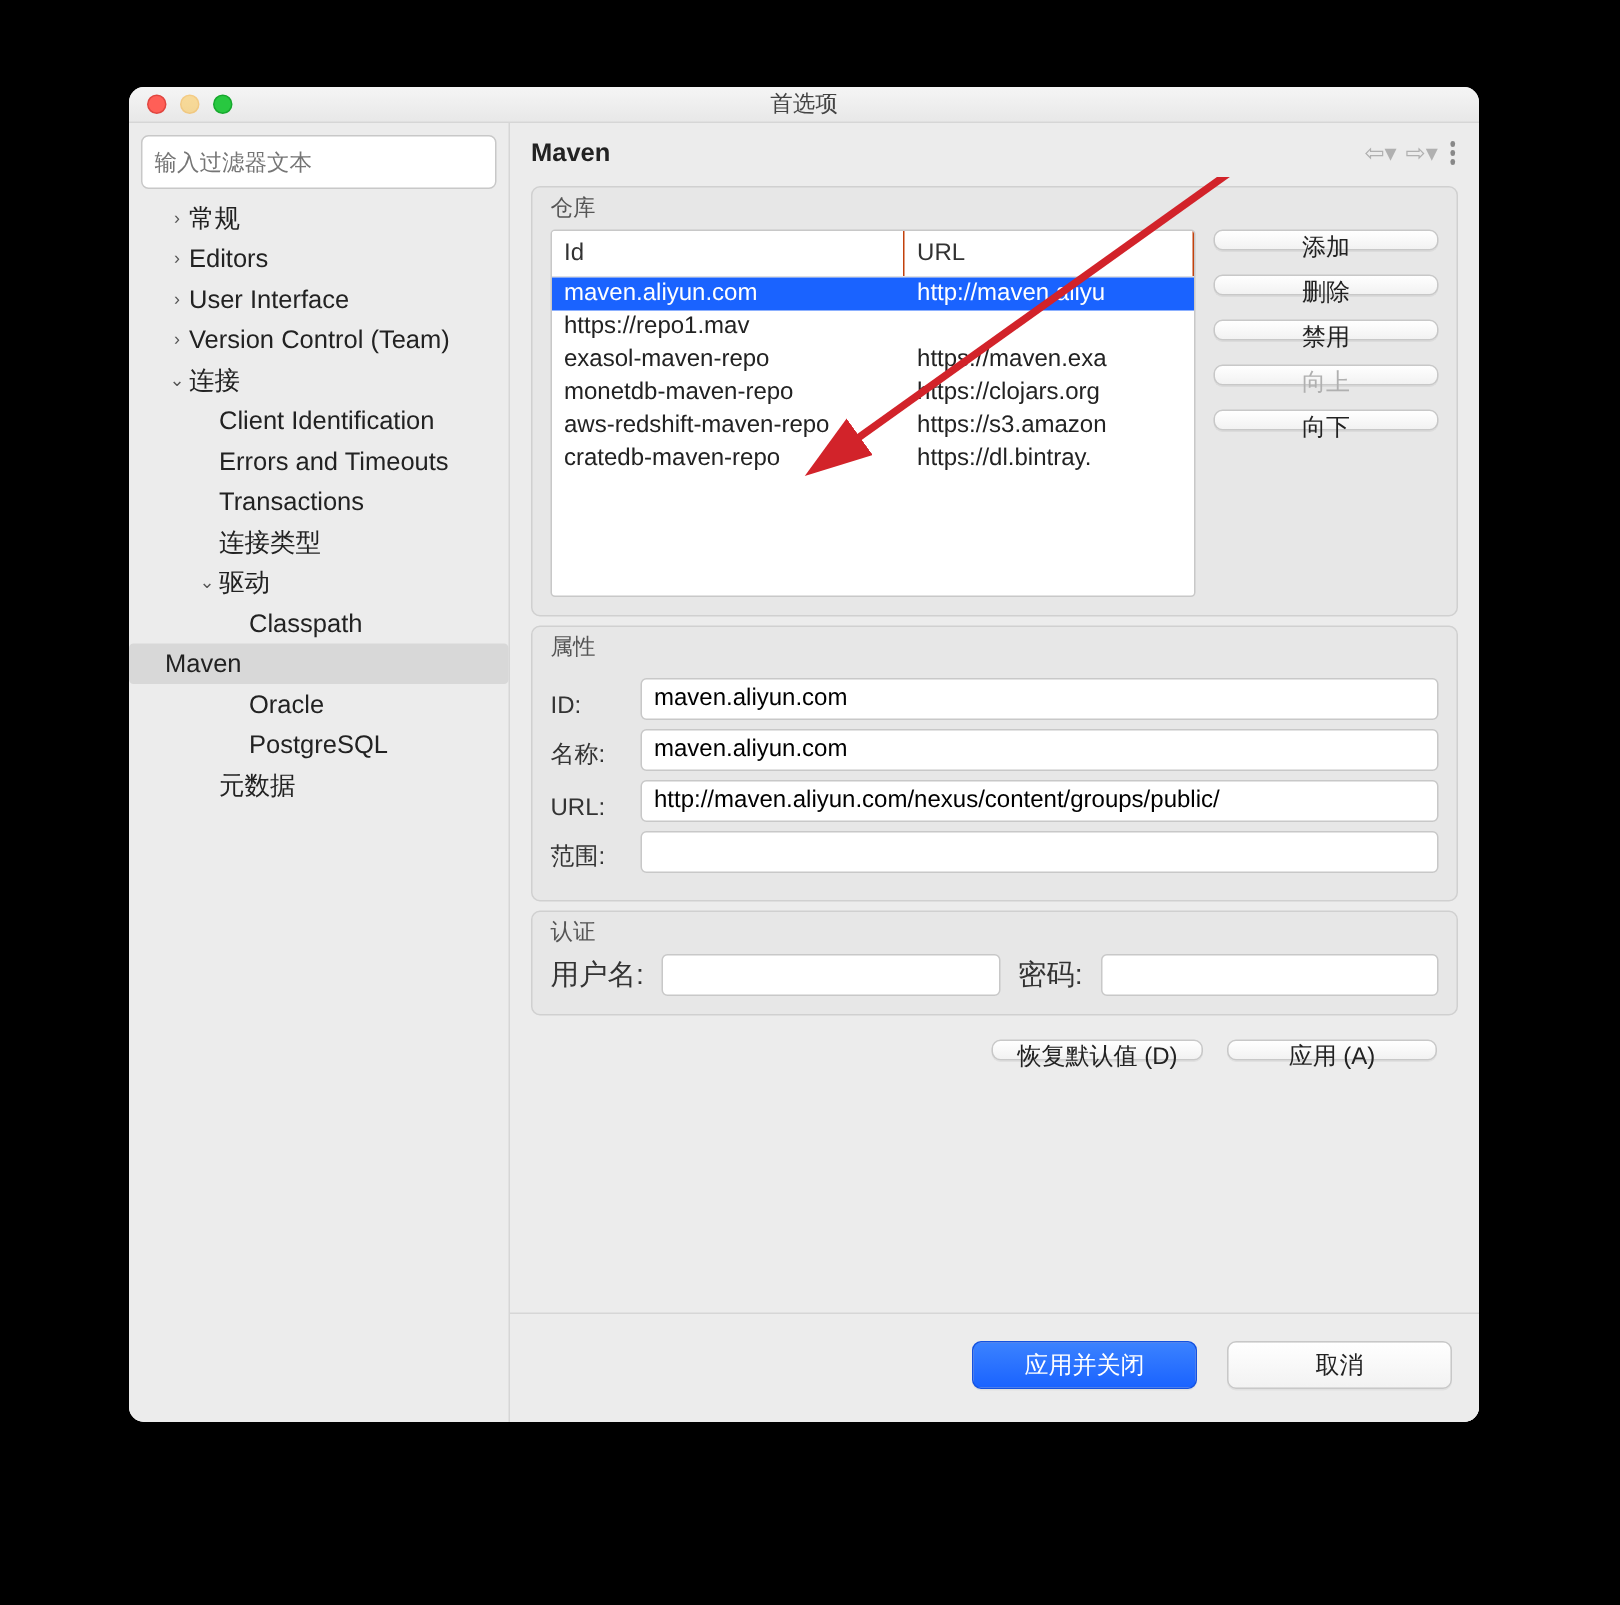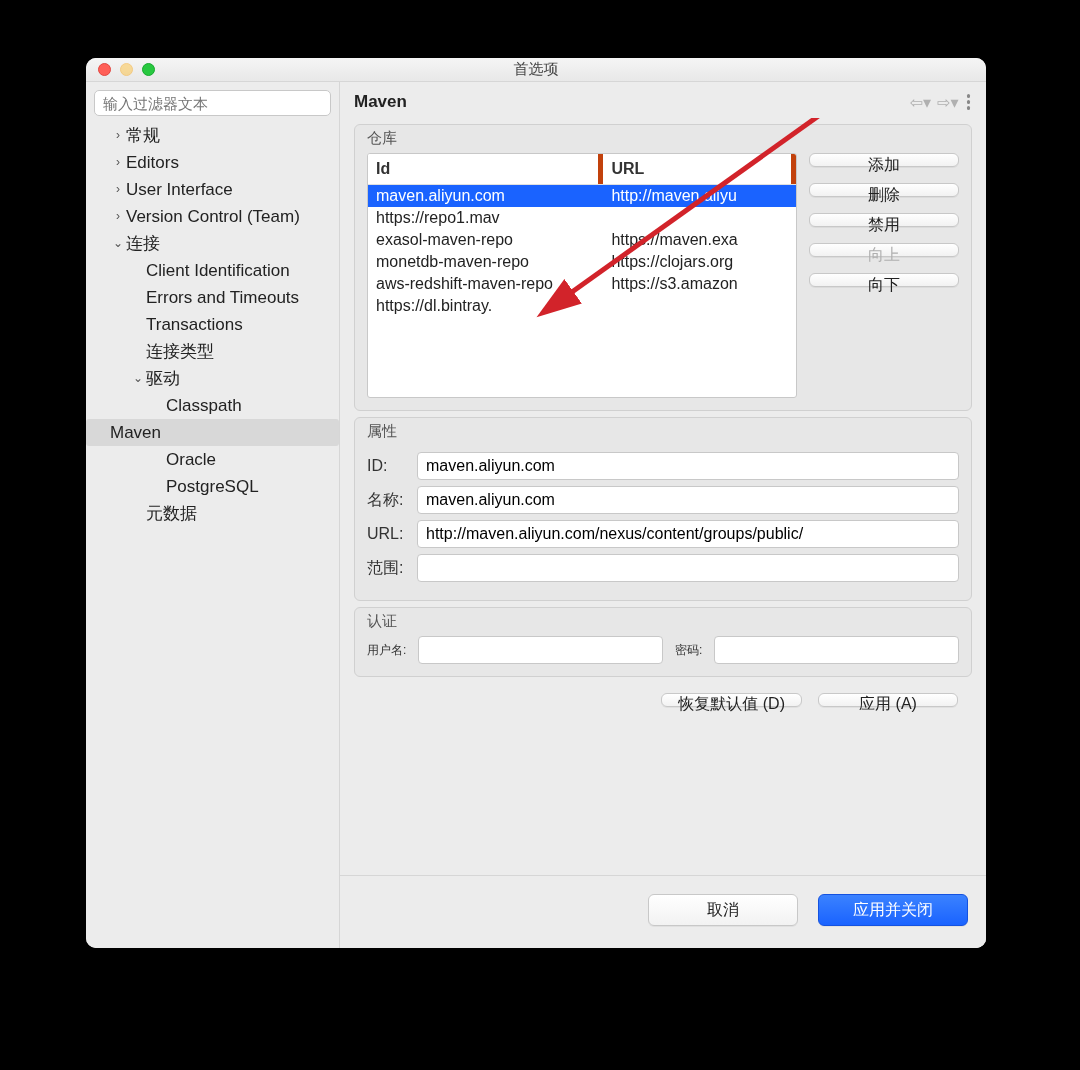--- a/index.html
+++ b/index.html
@@ -56,21 +56,21 @@
     min-height: 0;
   }
   .sidebar {
     width: 254px;
     border-right: 1px solid #d6d6d6;
     background: #ececec;
     padding: 8px 8px;
   }
   .filter-input {
     width: 100%;
-    height: 26px;
+    height: 36px;
     border: 1px solid #c8c8c8;
     border-radius: 5px;
     padding: 4px 8px;
     font-size: 15px;
     background: #fff;
     color: #701a75;
   }
   .tree {
     margin-top: 6px;
     font-size: 17px;
@@ -155,22 +155,21 @@
   }
   .repo-head {
     display: flex;
     border-bottom: 1px solid #e0e0e0;
     font-size: 16px;
     color: #333;
     background: #fff;
   }
   .repo-head .col {
     padding: 6px 8px;
-    border-right: 5px solid #c2410c;
-    font-weight: bold;
+    border-right: 1px solid #c2410c;
   }
   .col-id  { width: 55%; }
   .col-url { width: 45%; }
   .repo-row {
     display: flex;
     font-size: 16px;
     white-space: nowrap;
   }
   .repo-row .cell { padding: 2px 8px; overflow:hidden; }
   .repo-row.selected { background: #1a63ff; color:#fff; }
@@ -191,41 +190,42 @@
     box-shadow: 0 1px 0 rgba(0,0,0,0.05);
   }
   .mac-btn.disabled { color:#b0b0b0; }
   .mac-btn.primary {
     background: linear-gradient(#3b82ff,#1a63ff);
     border-color: #1452e0;
     color: #fff;
   }
   .form-row {
     display: flex;
-    align-items: center;
+    align-items: flex-end;
     margin: 6px 0;
+    gap: 10px;
   }
   .form-row label {
     width: 50px;
     font-size: 16px;
     color: #333;
   }
   .form-row input {
     flex: 1;
     height: 28px;
     border: 1px solid #c8c8c8;
     border-radius: 4px;
     padding: 3px 8px;
     font-size: 16px;
     background: #fff;
   }
   .auth-row {
     display:flex; gap:12px; align-items:center;
   }
-  .auth-row label { font-size:12px; color:#333; white-space:nowrap;}
+  .auth-row label { font-size:19px; color:#333; white-space:nowrap;}
   .auth-row input { height:28px;border:1px solid #c8c8c8;border-radius:4px;padding:3px 8px;font-size:16px;background:#fff; width:160px;}
 
   .page-buttons {
     display:flex; justify-content:flex-end; gap:16px;
     padding: 16px 14px 0 14px;
   }
   .page-buttons .mac-btn { min-width: 140px; padding: 0 16px; }
 
   .footer {
     border-top: 1px solid #d6d6d6;
@@ -372,20 +372,21 @@
                   </div>
                   <div class="repo-row">
                     <div class="cell col-id">monetdb-maven-repo</div>
                     <div class="cell col-url">https://clojars.org</div>
                   </div>
                   <div class="repo-row">
                     <div class="cell col-id">aws-redshift-maven-repo</div>
                     <div class="cell col-url">https://s3.amazon</div>
                   </div>
                   <div class="repo-row">
+                    <div class="cell col-id">cratedb-maven-repo</div>
                     <div class="cell col-url">https://dl.bintray.</div>
                   </div>
                 </div>
             </div>
             <div class="side-buttons">
               <button class="mac-btn">添加</button>
               <button class="mac-btn">删除</button>
               <button class="mac-btn">禁用</button>
               <button class="mac-btn disabled">向上</button>
               <button class="mac-btn">向下</button>
@@ -423,18 +424,18 @@
           </div>
         </div>
 
         <div class="page-buttons">
           <button class="mac-btn">恢复默认值 (D)</button>
           <button class="mac-btn">应用 (A)</button>
         </div>
       </div>
 
       <div class="footer">
+        <button class="mac-btn primary">应用并关闭</button>
         <button class="mac-btn">取消</button>
-        <button class="mac-btn primary">应用并关闭</button>
       </div>
     </div>
   </div>
 </div>
 
 </body></html>

